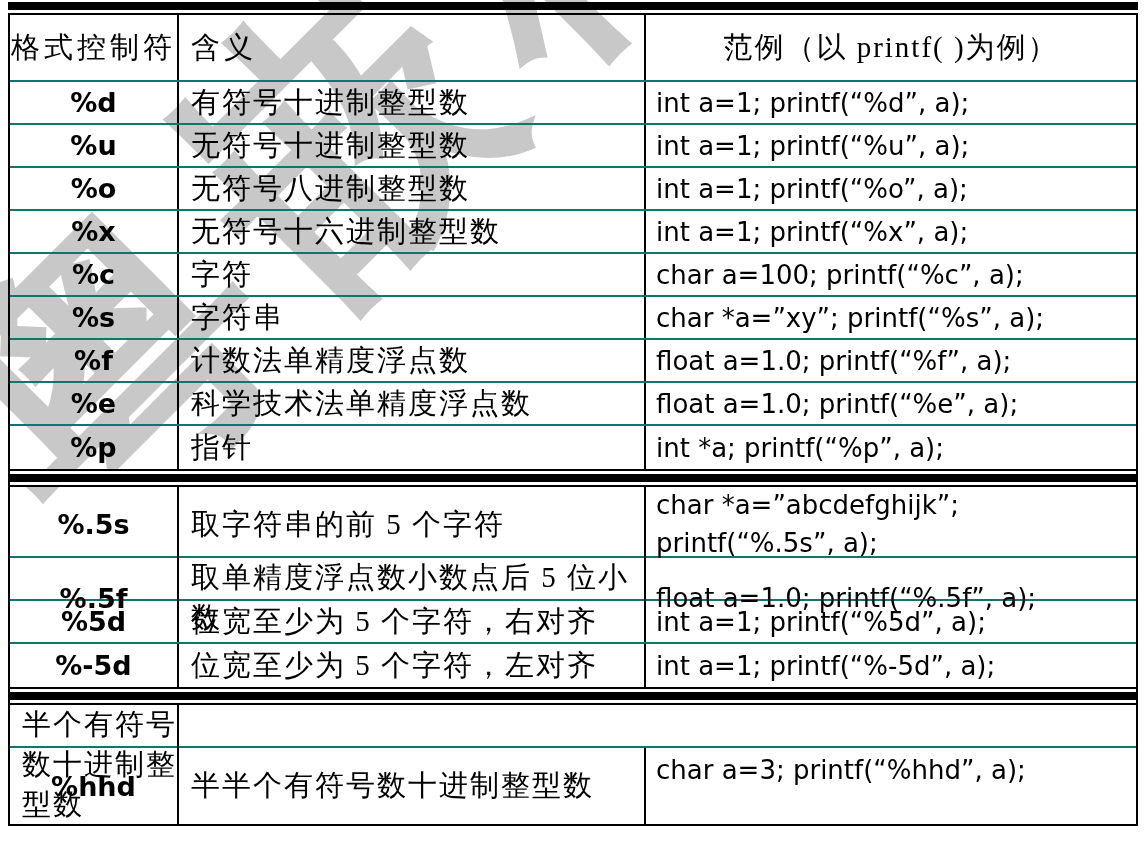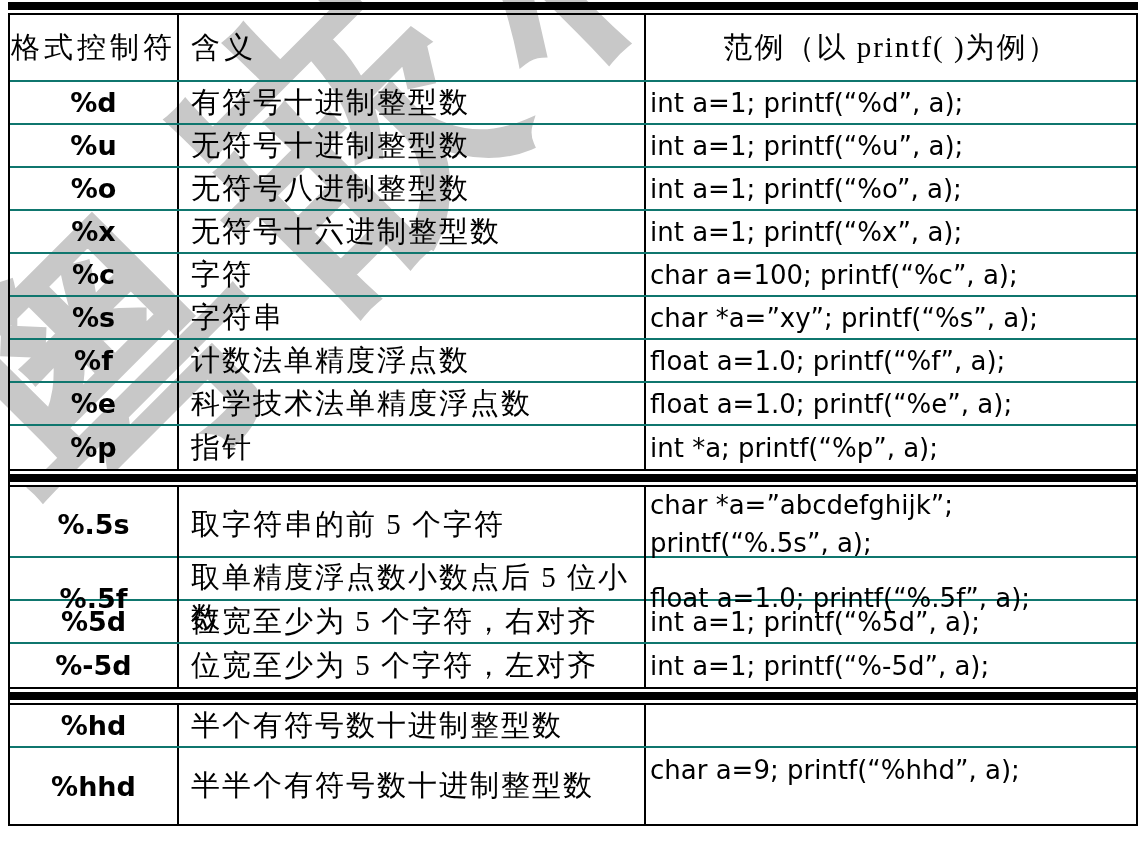--- a/index.html
+++ b/index.html
@@ -22,21 +22,21 @@
   .tbl {
     border: 2px solid #000;
     border-top-width: 2px;
     background: transparent;
   }
   .row { display: grid; grid-template-columns: 169px 467px 1fr; border-bottom: 2px solid #0f766e; }
   .row.nob { border-bottom: none; }
   .cell { display: flex; align-items: center; min-width: 0; }
   .c1 { justify-content: center; border-right: 2px solid #000; text-align: center; }
   .c2 { padding-left: 12px; border-right: 2px solid #000; }
-  .c3 { padding-left: 4px; }
+  .c3 { padding-left: 10px; }
 
   .h-header { height: 67px; }
   .h-std    { height: 43px; }
   .h-tall2  { height: 71px; }
   .h-hhd    { height: 76px; }
 
   .zh   { font-family: "Liberation Serif", "DejaVu Serif", serif; font-size: 29px; letter-spacing: 2px; }
   .zh-h { font-family: "Liberation Serif", "DejaVu Serif", serif; font-size: 29px; letter-spacing: 4px; }
   .code { font-family: "DejaVu Sans", "Liberation Sans", sans-serif; font-size: 26px; letter-spacing: 0; }
   .spec { font-family: "DejaVu Sans", "Liberation Sans", sans-serif; font-size: 27px; font-weight: bold; }
@@ -144,23 +144,22 @@
     </div>
     <div class="row h-std nob">
       <div class="cell c1 spec">%-5d</div>
       <div class="cell c2 zh">位宽至少为 5 个字符，左对齐</div>
       <div class="cell c3 code">int a=1; printf(“%-5d”, a);</div>
     </div>
 
     <div class="sep"></div>
 
     <div class="row h-std">
-      <div class="cell c1 spec">%hd</div>
       <div class="cell c2 zh">半个有符号数十进制整型数</div>
     </div>
     <div class="row h-hhd nob row-hhd">
       <div class="cell c1 spec">%hhd</div>
       <div class="cell c2 zh">半半个有符号数十进制整型数</div>
-      <div class="cell c3 code">char a=9; printf(“%hhd”, a);</div>
+      <div class="cell c3 code">char a=3; printf(“%hhd”, a);</div>
     </div>
 
   </div>
 </div>
 
 </body></html>

